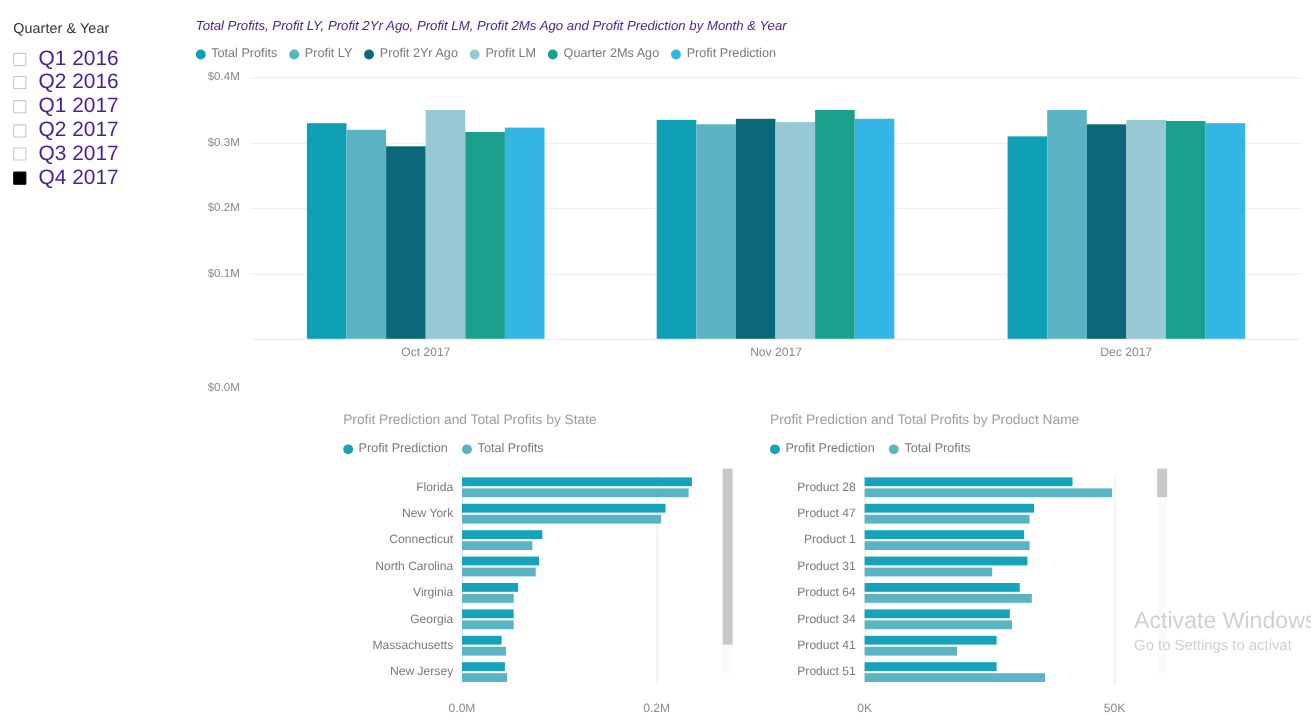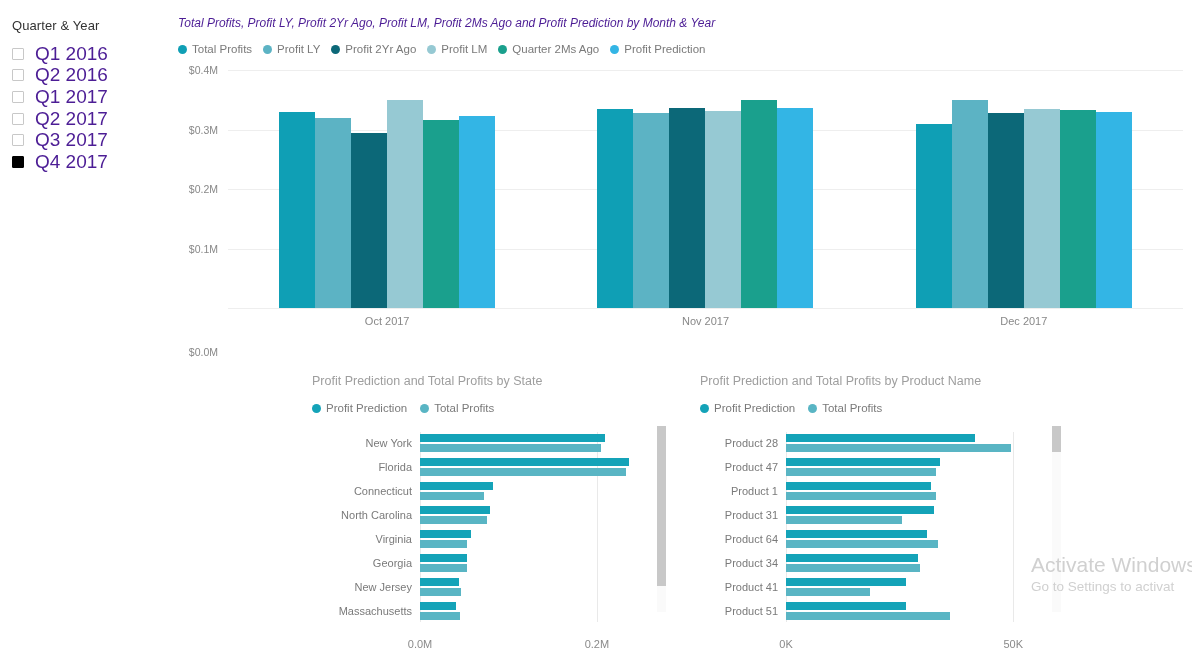--- a/index.html
+++ b/index.html
@@ -209,34 +209,34 @@
         <div class="leg">
           <span class="dot" style="background: rgb(89, 181, 196);"></span>
           <span class="leg-label">Total Profits</span>
         </div>
       </div>
     <div class="bc-plot">
       <div class="bc-axisline" id="state-axisline" style="left: 108px;"></div>
       <div class="bc-axisline" id="state-gridline2" style="left: 284.923px;"></div>
       <div class="bc-rows" id="state-rows">
           <div class="bc-row">
+            <div class="bc-cat" style="width: 108px;">Florida</div>
+            <div class="bc-bars">
+              <div class="bc-bar pred" style="width: 208.769px; background: rgb(20, 163, 184);"></div>
+              <div class="bc-bar tot" style="width: 206.115px; background: rgb(89, 181, 196);"></div>
+            </div>
+          </div>
+          <div class="bc-row">
             <div class="bc-cat" style="width: 108px;">New York</div>
             <div class="bc-bars">
               <div class="bc-bar pred" style="width: 184.885px; background: rgb(20, 163, 184);"></div>
               <div class="bc-bar tot" style="width: 181.346px; background: rgb(89, 181, 196);"></div>
             </div>
           </div>
           <div class="bc-row">
-            <div class="bc-cat" style="width: 108px;">Florida</div>
-            <div class="bc-bars">
-              <div class="bc-bar pred" style="width: 208.769px; background: rgb(20, 163, 184);"></div>
-              <div class="bc-bar tot" style="width: 206.115px; background: rgb(89, 181, 196);"></div>
-            </div>
-          </div>
-          <div class="bc-row">
             <div class="bc-cat" style="width: 108px;">Connecticut</div>
             <div class="bc-bars">
               <div class="bc-bar pred" style="width: 73.4231px; background: rgb(20, 163, 184);"></div>
               <div class="bc-bar tot" style="width: 63.6923px; background: rgb(89, 181, 196);"></div>
             </div>
           </div>
           <div class="bc-row">
             <div class="bc-cat" style="width: 108px;">North Carolina</div>
             <div class="bc-bars">
               <div class="bc-bar pred" style="width: 69.8846px; background: rgb(20, 163, 184);"></div>
@@ -251,31 +251,31 @@
             </div>
           </div>
           <div class="bc-row">
             <div class="bc-cat" style="width: 108px;">Georgia</div>
             <div class="bc-bars">
               <div class="bc-bar pred" style="width: 46.8846px; background: rgb(20, 163, 184);"></div>
               <div class="bc-bar tot" style="width: 46.8846px; background: rgb(89, 181, 196);"></div>
             </div>
           </div>
           <div class="bc-row">
+            <div class="bc-cat" style="width: 108px;">Massachusetts</div>
+            <div class="bc-bars">
+              <div class="bc-bar pred" style="width: 36.2692px; background: rgb(20, 163, 184);"></div>
+              <div class="bc-bar tot" style="width: 39.8077px; background: rgb(89, 181, 196);"></div>
+            </div>
+          </div>
+          <div class="bc-row">
             <div class="bc-cat" style="width: 108px;">New Jersey</div>
             <div class="bc-bars">
               <div class="bc-bar pred" style="width: 38.9231px; background: rgb(20, 163, 184);"></div>
               <div class="bc-bar tot" style="width: 40.6923px; background: rgb(89, 181, 196);"></div>
-            </div>
-          </div>
-          <div class="bc-row">
-            <div class="bc-cat" style="width: 108px;">Massachusetts</div>
-            <div class="bc-bars">
-              <div class="bc-bar pred" style="width: 36.2692px; background: rgb(20, 163, 184);"></div>
-              <div class="bc-bar tot" style="width: 39.8077px; background: rgb(89, 181, 196);"></div>
             </div>
           </div>
         </div>
     </div>
     <div class="bc-xaxis" id="state-xaxis">
         <div class="bc-xtick" style="left: 108px;">0.0M</div>
         <div class="bc-xtick" style="left: 284.923px;">0.2M</div>
       </div>
     <div class="scrollbar" style="left:345px; top:52px; height:186px;">
       <div class="scrollthumb" style="top:0px; height:160px;"></div>

